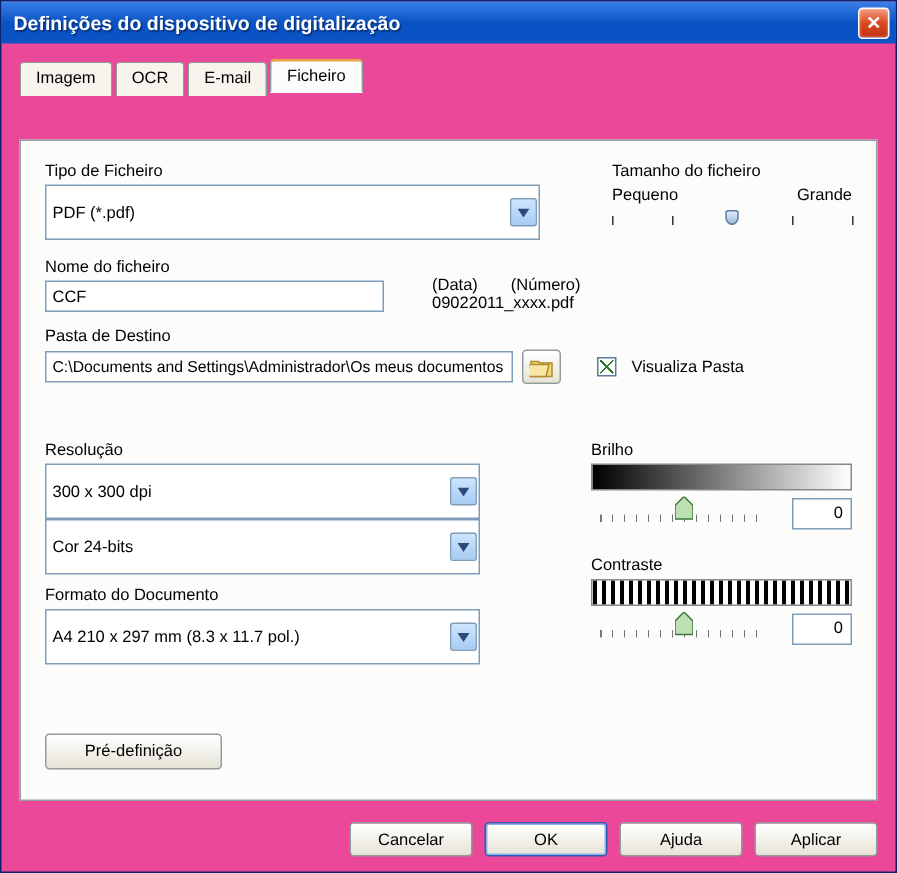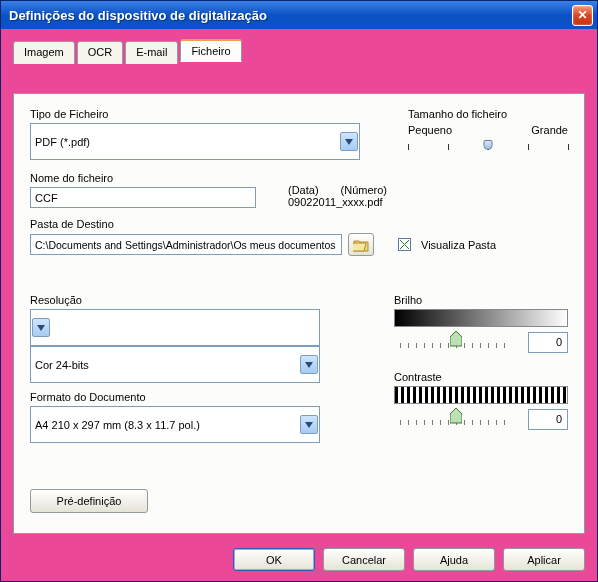--- a/index.html
+++ b/index.html
@@ -354,20 +354,21 @@
             <div style="width:12px"></div>
             <span class="checkbox checked"></span>
             <span>Visualiza Pasta</span>
           </div>
         </div>
 
         <div class="section2">
           <div class="section2-left">
             <label class="block-label">Resolução</label>
             <div class="select" style="width:290px">
+              <div class="select-text">300 x 300 dpi</div>
               <div class="select-arrow">
                   <svg viewBox="0 0 8 6">
                     <polygon points="0,0 8,0 4,6" fill="#2a4a7a"></polygon>
                   </svg>
                 </div>
             </div>
 
             <div class="select" style="width:290px">
               <div class="select-text">Cor 24-bits</div>
               <div class="select-arrow">
@@ -432,25 +433,25 @@
         <div class="predef-btn">
           <span>Pré-definição</span>
         </div>
 
       </div>
     </div>
 
   </div>
 
   <div class="bottom-bar">
+    <div class="btn">
+        <span>Cancelar</span>
+      </div>
     <div class="btn default">
         <span>OK</span>
-      </div>
-    <div class="btn">
-        <span>Cancelar</span>
       </div>
     <div class="btn">
         <span>Ajuda</span>
       </div>
     <div class="btn">
         <span>Aplicar</span>
       </div>
   </div>
 
 </div>

